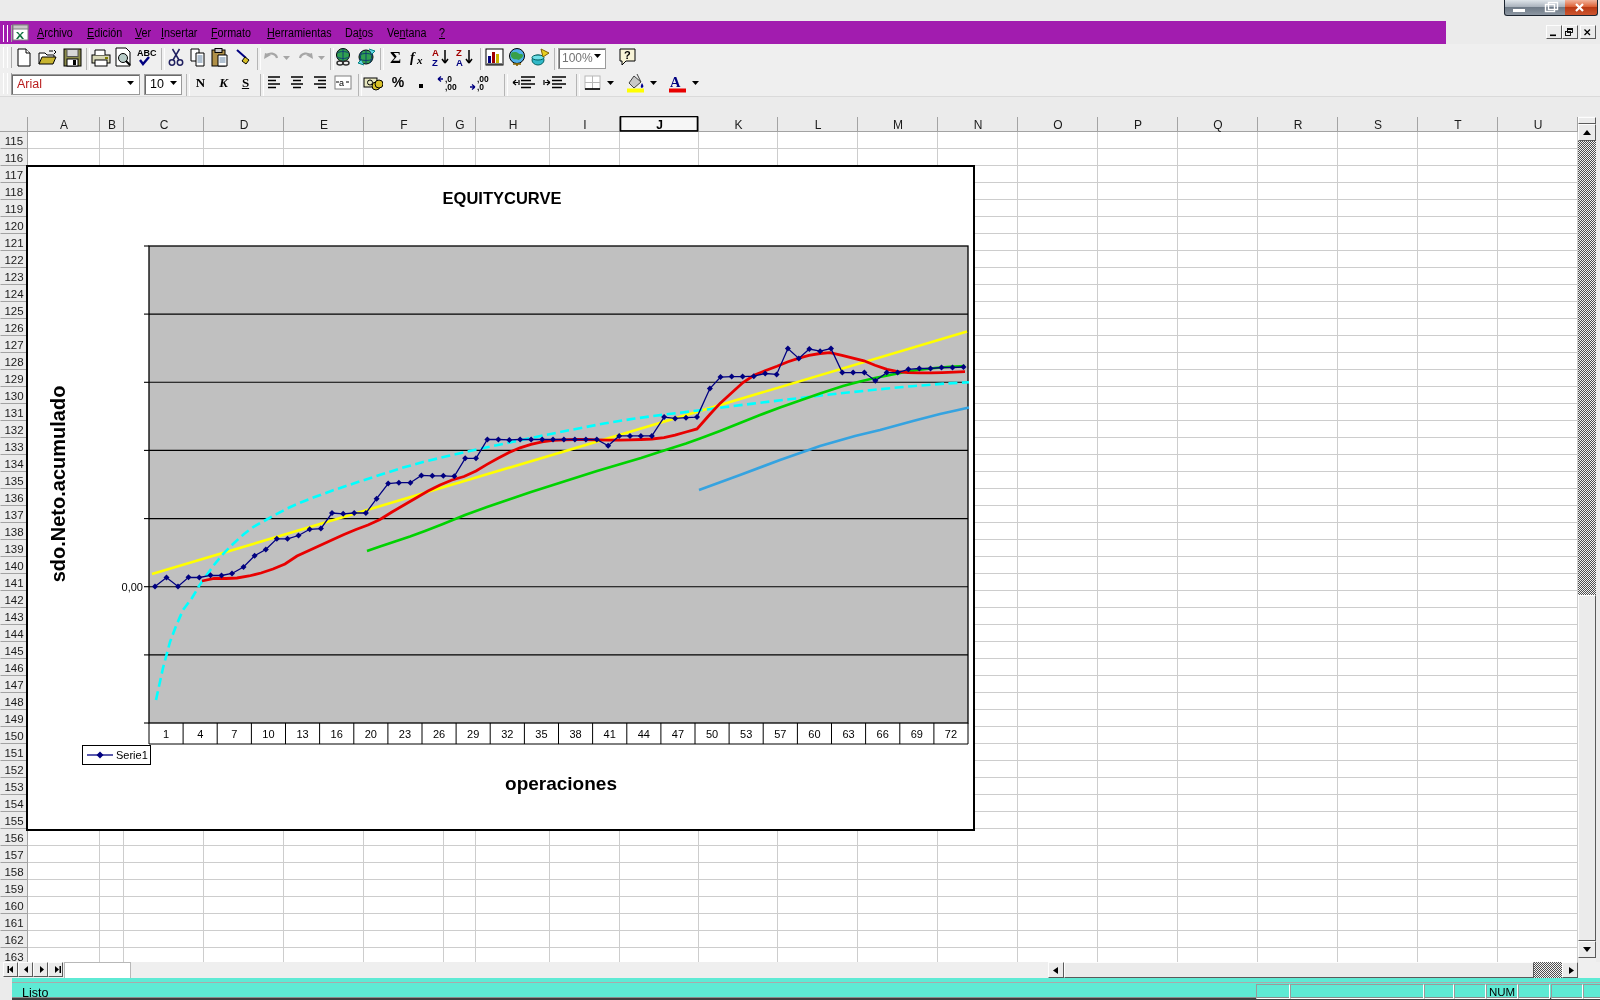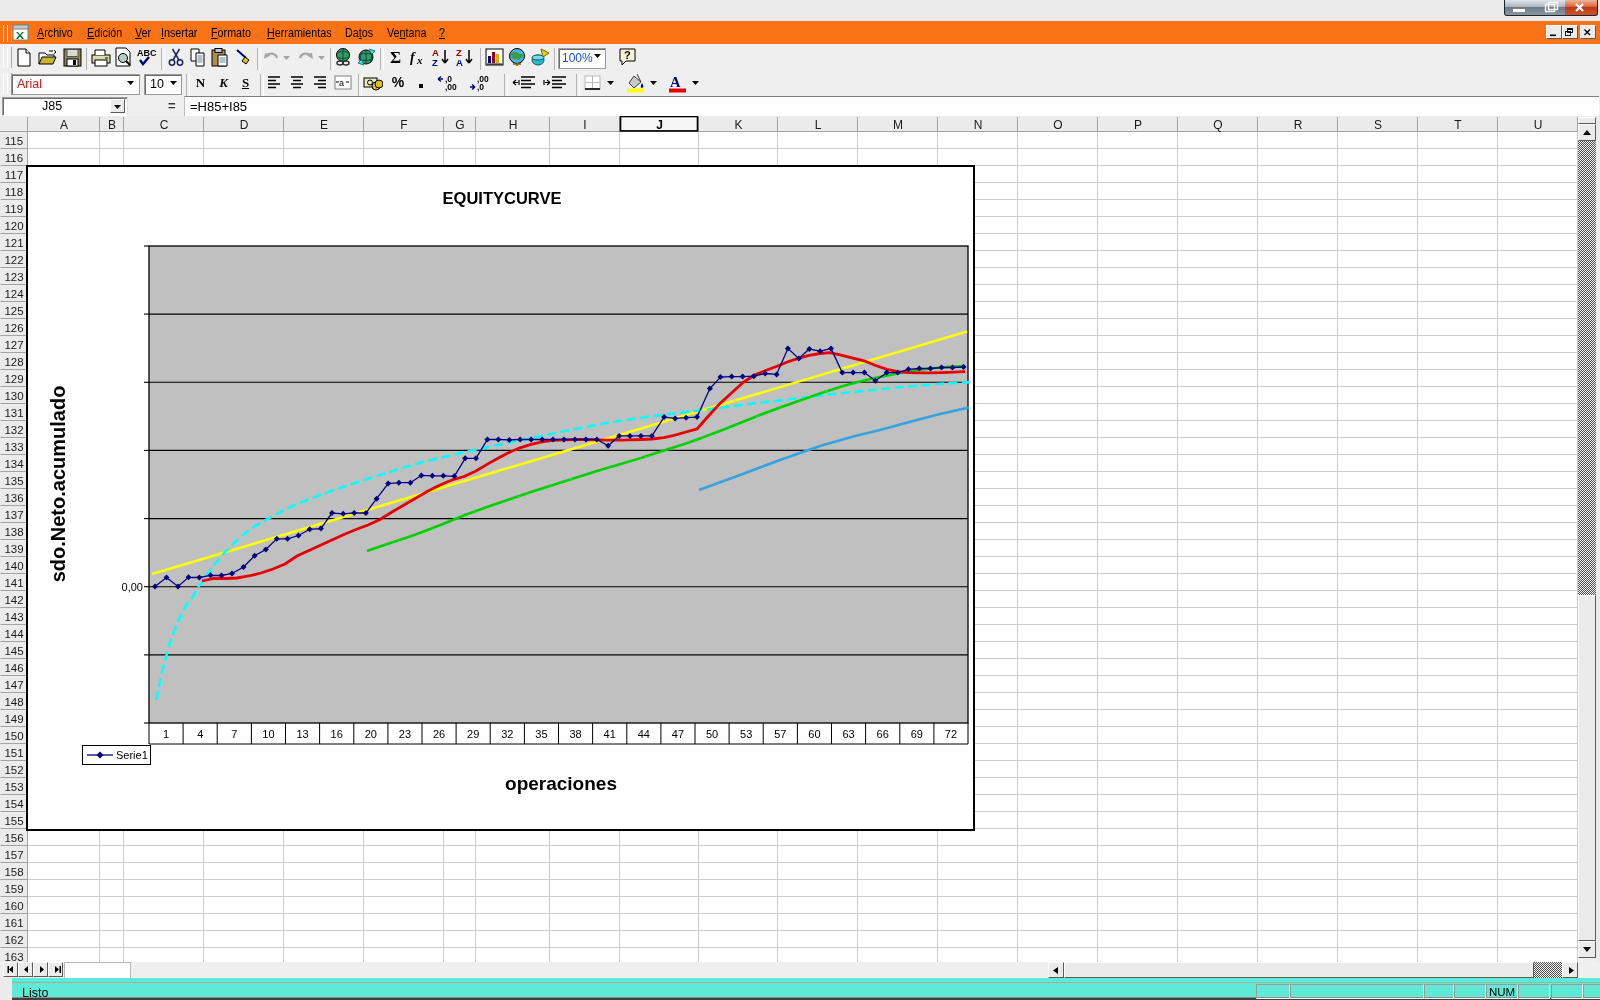--- a/index.html
+++ b/index.html
@@ -11,21 +11,21 @@
       <div class="abs" style="left:0;top:0;width:31px;height:15px;background:linear-gradient(#dfe5ea,#aab3bd 45%,#6e7a87 50%,#8d97a2);border:1px solid #1c2530;border-top:none;border-radius:0 0 0 3px;"></div>
       <div class="abs" style="left:31px;top:0;width:30px;height:15px;background:linear-gradient(#dfe5ea,#aab3bd 45%,#6e7a87 50%,#8d97a2);border:1px solid #1c2530;border-top:none;border-left:none;"></div>
       <div class="abs" style="left:61px;top:0;width:32px;height:15px;background:linear-gradient(#f2b49c,#dd6237 45%,#b93a14 50%,#cd5530);border:1px solid #1c2530;border-top:none;border-left:none;border-radius:0 0 3px 0;"></div>
       <svg class="abs" style="left:0;top:0;" width="94" height="16" viewBox="0 0 94 16">
         <rect x="9" y="9" width="12" height="3" fill="#fff"></rect>
         <rect x="41.5" y="4.5" width="9" height="7" fill="none" stroke="#fff" stroke-width="1.4"></rect>
         <rect x="44.5" y="2.5" width="9" height="7" fill="none" stroke="#fff" stroke-width="1.4"></rect>
         <path d="M72 4l7 7M79 4l-7 7" stroke="#fff" stroke-width="2.2"></path>
       </svg>
     </div>
-    <div class="abs" style="left:0;top:21px;width:1600px;height:23px;background:#f97316;border-bottom:1px solid #ec4899;">
+    <div class="abs" style="left:0;top:21px;width:1446px;height:23px;background:#a21caf;border-bottom:1px solid #ec4899;">
       <div style="position:absolute;left:3px;top:4px;width:3px;height:17px;border-left:1px solid #fff;border-right:1px solid #a8a8a8;"></div>
       <div style="position:absolute;left:7px;top:4px;width:3px;height:17px;border-left:1px solid #fff;border-right:1px solid #a8a8a8;"></div>
       <svg class="abs" style="left:12px;top:3px;" width="17" height="17" viewBox="0 0 17 17">
         <rect x="1" y="1" width="15" height="15" fill="#fff" stroke="#808080"></rect>
         <rect x="1" y="1" width="15" height="4" fill="#c8c8c8" stroke="#808080"></rect>
         <path d="M4 8l3 3-3 4h2l2-2.5L10 15h2l-3-4 3-3h-2l-2 2.5L6 8z" fill="#107040"></path>
       </svg>
       <div class="abs" style="left:37px;top:5px;font:12.5px 'Liberation Sans',sans-serif;color:#000;transform:scaleX(.86);transform-origin:0 0;white-space:nowrap;"><u>A</u>rchivo</div>
       <div class="abs" style="left:87px;top:5px;font:12.5px 'Liberation Sans',sans-serif;color:#000;transform:scaleX(.86);transform-origin:0 0;white-space:nowrap;"><u>E</u>dición</div>
       <div class="abs" style="left:135px;top:5px;font:12.5px 'Liberation Sans',sans-serif;color:#000;transform:scaleX(.86);transform-origin:0 0;white-space:nowrap;"><u>V</u>er</div>
@@ -165,21 +165,21 @@
         <path d="M5 5c2 1 4-1 6 1s4 0 5 2c0 3-2 3-4 5-2-1-5 0-7-2s-1-4 0-6z" fill="#38a048"></path>
         <path d="M6 17h8M10 16v3" stroke="#806000" stroke-width="1.6"></path>
       </svg>
       <svg style="position:absolute;left:530px;top:47px;" width="21" height="21" viewBox="0 0 21 21" xmlns="http://www.w3.org/2000/svg">
         <ellipse cx="8" cy="13" rx="6" ry="5" fill="#30b8c8" stroke="#006060"></ellipse>
         <ellipse cx="8" cy="10.5" rx="6" ry="2.5" fill="#70e0e8" stroke="#006060"></ellipse>
         <path d="M11 2l8 4-6 4z" fill="#e8d020" stroke="#806000"></path>
       </svg>
       <div style="position:absolute;left:554px;top:48px;width:2px;height:22px;border-left:1px solid #b5b5b5;border-right:1px solid #fdfdfd;"></div>
       <div style="position:absolute;left:558px;top:48px;width:46px;height:19px;background:#fff;border:1px solid #9a9a9a;box-shadow:inset 1px 1px 0 #707070;"></div>
-      <div style="position:absolute;left:562px;top:51px;font:12px 'Liberation Sans',sans-serif;color:#1d4ed8;text-align:right;">100%</div>
+      <div style="position:absolute;left:562px;top:51px;font:12px 'Liberation Sans',sans-serif;color:#737373;text-align:right;">100%</div>
       <svg style="position:absolute;left:592px;top:52px;" width="11" height="8" viewBox="0 0 11 8" xmlns="http://www.w3.org/2000/svg">
         <path d="M2 2l3.5 4L9 2z" fill="#000"></path>
       </svg>
       <svg style="position:absolute;left:617px;top:47px;" width="22" height="21" viewBox="0 0 22 21" xmlns="http://www.w3.org/2000/svg">
         <path d="M3 2h15v12H9l-4 4v-4H3z" fill="#f8f4d8" stroke="#000"></path>
         <text x="7" y="12" font-family="Liberation Sans" font-size="11" font-weight="bold">?</text>
       </svg>
       <div style="position:absolute;left:3px;top:73px;width:3px;height:21px;border-left:1px solid #fff;border-right:1px solid #a8a8a8;"></div>
       <div style="position:absolute;left:7px;top:73px;width:3px;height:21px;border-left:1px solid #fff;border-right:1px solid #a8a8a8;"></div>
       <div style="position:absolute;left:11px;top:74px;width:127px;height:19px;background:#fff;border:1px solid #9a9a9a;box-shadow:inset 1px 1px 0 #6a6a6a;"></div>
@@ -267,31 +267,20 @@
       <svg style="position:absolute;left:649px;top:79px;" width="10" height="8" viewBox="0 0 10 8" xmlns="http://www.w3.org/2000/svg">
         <path d="M1 2l3.5 4L8 2z" fill="#000"></path>
       </svg>
       <svg style="position:absolute;left:666px;top:73px;" width="24" height="20" viewBox="0 0 24 20" xmlns="http://www.w3.org/2000/svg">
         <text x="4" y="14" font-family="Liberation Serif" font-size="14.5" font-weight="bold" fill="#000080">A</text>
         <rect x="3" y="15.5" width="17" height="4" fill="#e80000"></rect>
       </svg>
       <svg style="position:absolute;left:691px;top:79px;" width="10" height="8" viewBox="0 0 10 8" xmlns="http://www.w3.org/2000/svg">
         <path d="M1 2l3.5 4L8 2z" fill="#000"></path>
       </svg>
-    </div>
-    <div class="abs" style="left:0;top:96px;width:1600px;height:20px;background:#efefef;">
-      <div class="abs" style="left:2px;top:1px;width:124px;height:17px;background:#fff;border:1px solid #9a9a9a;border-bottom-color:#fff;border-right-color:#e0e0e0;box-shadow:inset 1px 1px 0 #707070;"></div>
-      <div class="abs" style="left:42px;top:3px;font:12.5px 'Liberation Sans',sans-serif;">J85</div>
-      <div style="position:absolute;left:110px;top:3px;width:15px;height:14px;background:#ebebeb;border-top:1px solid #fdfdfd;border-left:1px solid #fdfdfd;border-right:1px solid #5a5a5a;border-bottom:1px solid #5a5a5a;box-sizing:border-box;"></div>
-      <svg class="abs" style="left:112px;top:7px;" width="11" height="8" viewBox="0 0 11 8">
-        <path d="M2 2l3.5 4L9 2z" fill="#000"></path>
-      </svg>
-      <div class="abs" style="left:168px;top:2px;font:bold 13px 'Liberation Sans',sans-serif;color:#333;">=</div>
-      <div class="abs" style="left:184px;top:0px;width:1414px;height:19px;background:#fff;border-top:1px solid #808080;border-left:1px solid #c0c0c0;"></div>
-      <div class="abs" style="left:190px;top:3px;font:13px 'Liberation Sans',sans-serif;">=H85+I85</div>
     </div>
     <svg width="1578" height="846" viewBox="0 0 1578 846" xmlns="http://www.w3.org/2000/svg" style="position:absolute;left:0;top:116px;">
       <rect x="0" y="0" width="1578" height="846" fill="#ffffff"></rect>
       <g stroke="#cdcdcd" stroke-width="1">
         <line x1="99.5" y1="16" x2="99.5" y2="846"></line>
         <line x1="123.5" y1="16" x2="123.5" y2="846"></line>
         <line x1="203.5" y1="16" x2="203.5" y2="846"></line>
         <line x1="283.5" y1="16" x2="283.5" y2="846"></line>
         <line x1="363.5" y1="16" x2="363.5" y2="846"></line>
         <line x1="443.5" y1="16" x2="443.5" y2="846"></line>

